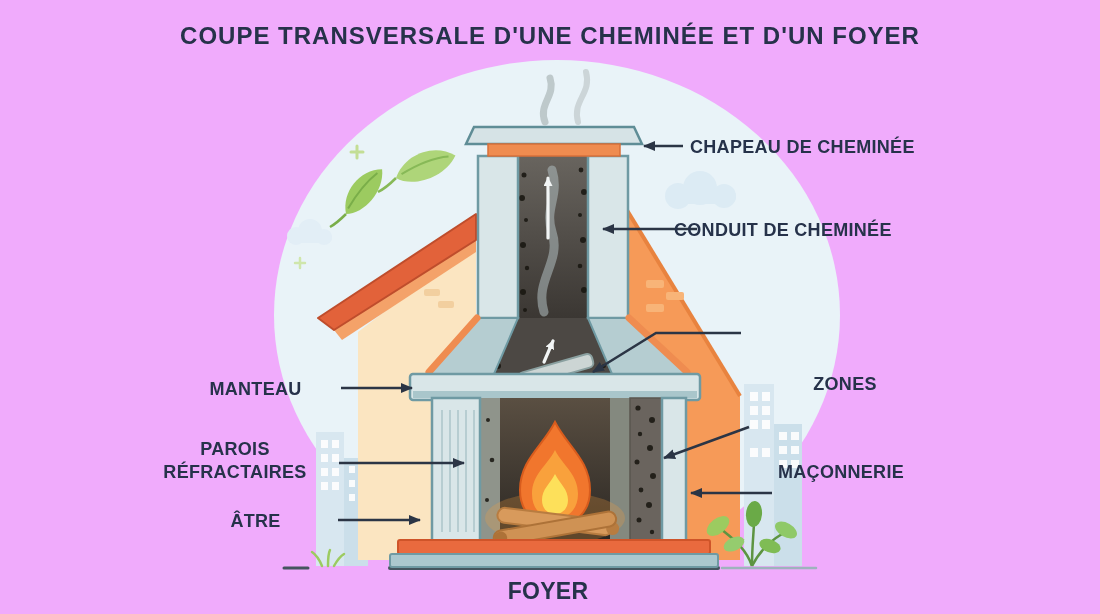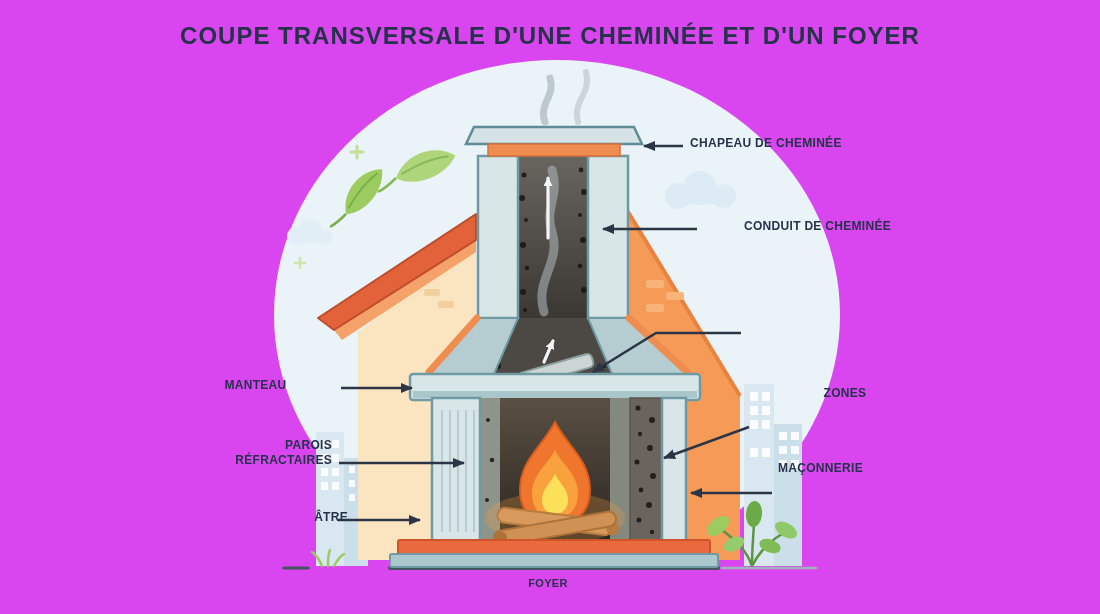--- a/index.html
+++ b/index.html
@@ -1,21 +1,21 @@
 <!DOCTYPE html>
 <html style="--navy: #26324a; --teal: #6f9aa3; --masonry-light: #d9e6e8; --orange: #ef8c50; --roof: #e2623a; --house-wall: #fbe5c1; --house-right: #f69a58; --flame-outer: #f1762d; --flame-mid: #f9a13c; --flame-inner: #fde05a; --leaf-green: #9ccb60; --bg-blob: #e9f3f8;"><head>
 <meta charset="utf-8">
 <style>
   html,body{margin:0;padding:0;background:#fff;}
-  .stage{position:relative;width:1100px;height:614px;background:#d946ef;overflow:hidden;
+  .stage{position:relative;width:1100px;height:614px;background:#f0abfc;overflow:hidden;
          font-family:"Liberation Sans",sans-serif;}
   .stage svg{position:absolute;left:0;top:0;}
   .title{position:absolute;top:22px;left:0;width:100%;text-align:center;
          font-size:24px;font-weight:800;letter-spacing:1px;color:var(--navy,#26324a);}
-  .lbl{position:absolute;font-size:12px;font-weight:700;letter-spacing:.3px;
+  .lbl{position:absolute;font-size:18px;font-weight:700;letter-spacing:.3px;
        color:var(--navy,#26324a);line-height:1.27;white-space:nowrap;}
   .lbl .ln{display:block;}
   
   .blob{fill:var(--bg-blob,#e9f3f8);}
   .masonry{fill:var(--masonry-light,#d9e6e8);stroke:var(--teal,#6f9aa3);stroke-width:2.5;}
   .flare{fill:#b5cdd1;stroke:var(--teal,#6f9aa3);stroke-width:2;}
   .orange-trim{stroke:var(--orange,#ef8c50);stroke-width:7;stroke-linecap:round;}
   .roof-main{fill:var(--roof,#e2623a);stroke:#bf4d2c;stroke-width:2;stroke-linejoin:round;}
   .roof-under{fill:#f4a269;}
   .wall{fill:var(--house-wall,#fbe5c1);}
@@ -282,32 +282,32 @@
     <path class="arrow" d="M772,493 L691,493" marker-end="url(#mA)"></path>
     <path class="arrow" d="M341,388 L412,388" marker-end="url(#mA)"></path>
     <path class="arrow" d="M339,463 L464,463" marker-end="url(#mA)"></path>
     <path class="arrow" d="M338,520 L420,520" marker-end="url(#mA)"></path>
   </g>
 </svg>
 
 <div class="title">COUPE TRANSVERSALE D'UNE CHEMINÉE ET D'UN FOYER</div>
 
 <div class="lbl" style="left:690px;top:136px">CHAPEAU DE CHEMINÉE</div>
-<div class="lbl" style="left:744px;top:219px">CONDUIT DE CHEMINÉE</div>
-
-<div class="lbl" style="left:757px;top:386px;width:176px;text-align:center">
+<div class="lbl" style="left:674px;top:219px">CONDUIT DE CHEMINÉE</div>
+
+<div class="lbl" style="left:757px;top:373px;width:176px;text-align:center">
   <span class="ln">ZONES</span>
 </div>
 
 <div class="lbl" style="left:778px;top:461px">MAÇONNERIE</div>
 
 <div class="lbl" style="left:178px;top:378px;width:155px;text-align:center">MANTEAU</div>
 
-<div class="lbl" style="left:138px;top:438px;width:194px;text-align:right">
+<div class="lbl" style="left:138px;top:438px;width:194px;text-align:center">
   <span class="ln">PAROIS</span>
   <span class="ln">RÉFRACTAIRES</span>
 </div>
 
-<div class="lbl" style="left:193px;top:510px;width:155px;text-align:right">ÂTRE</div>
-
-<div class="lbl" style="left:448px;top:577px;width:200px;text-align:center;font-size:11px">FOYER</div>
+<div class="lbl" style="left:178px;top:510px;width:155px;text-align:center">ÂTRE</div>
+
+<div class="lbl" style="left:448px;top:577px;width:200px;text-align:center;font-size:23px">FOYER</div>
 
 </div>
 
 </body></html>

